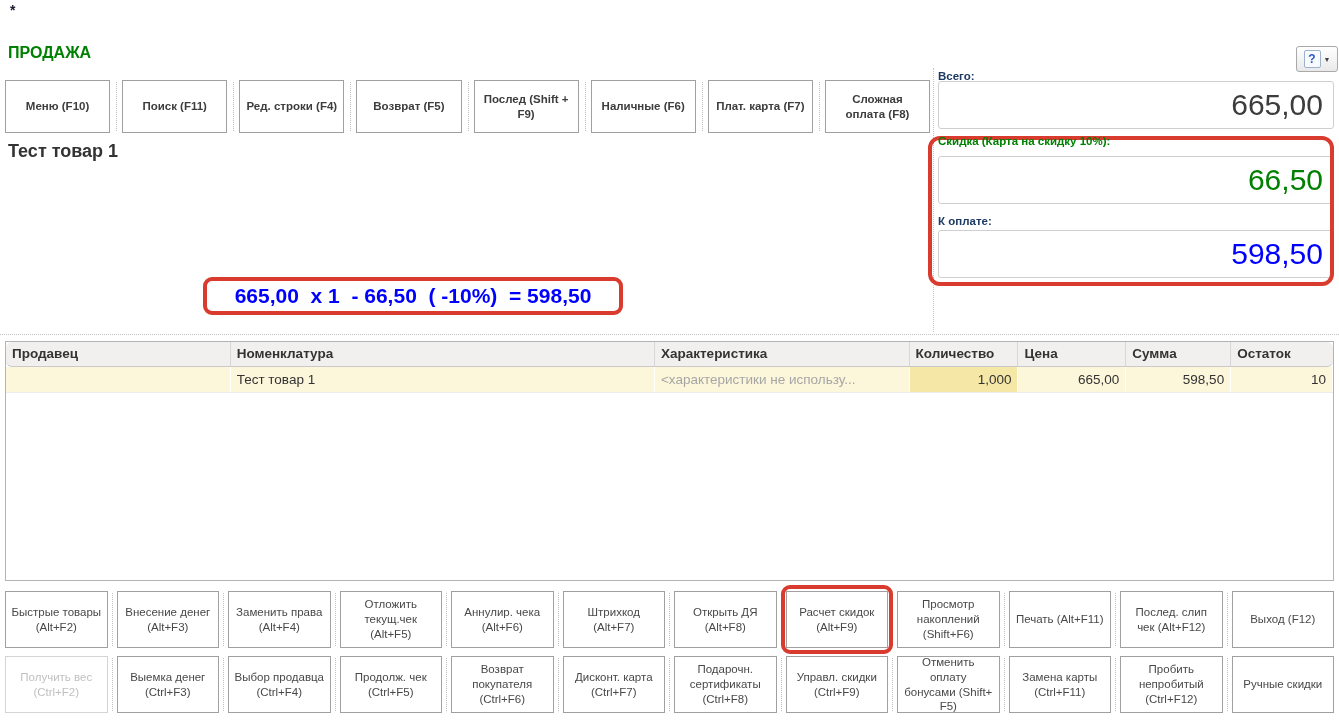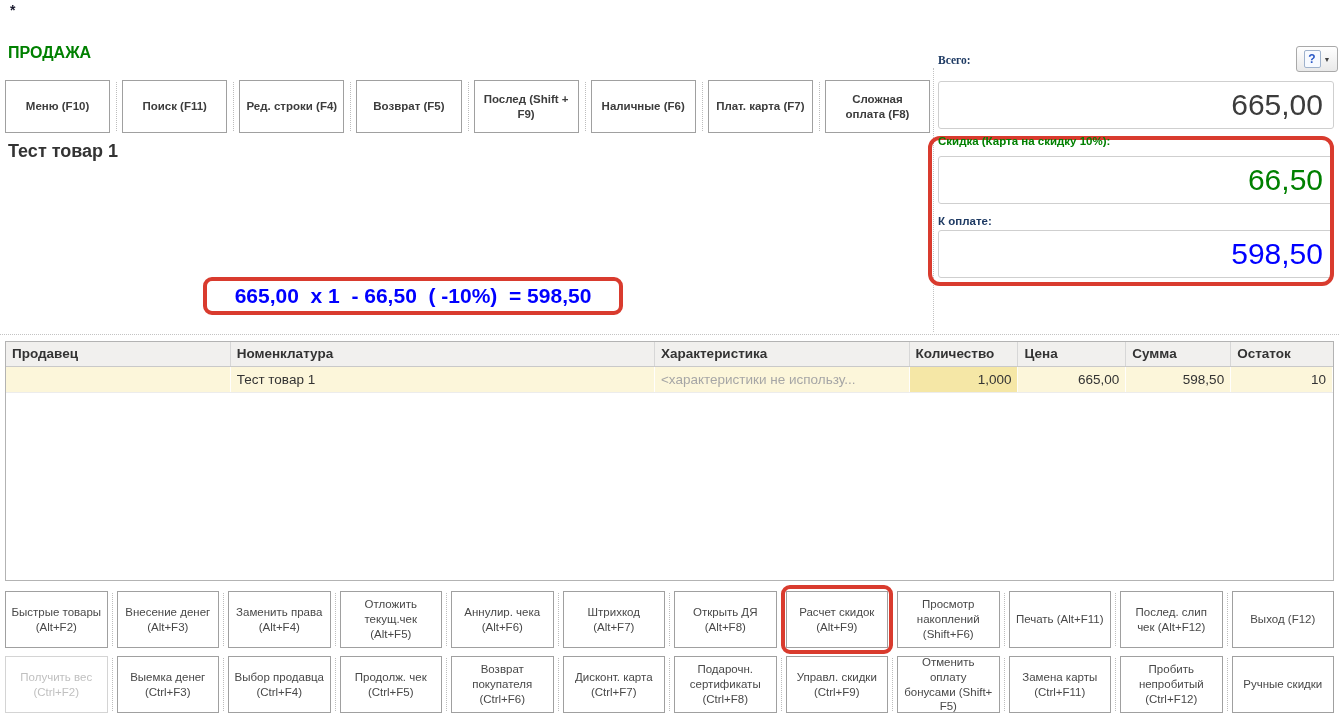--- a/index.html
+++ b/index.html
@@ -45,21 +45,21 @@
   .val-green{color:#008000;}
   .val-blue{color:#0000ff;}
   .red-box{position:absolute;left:928px;top:136px;width:406px;height:150px;box-sizing:border-box;border:4px solid #d93b2e;border-radius:12px;pointer-events:none;z-index:2;}
 
   .formula-box{position:absolute;left:203px;top:277px;width:420px;height:38px;box-sizing:border-box;border:4px solid #d93b2e;
     border-radius:9px;display:flex;align-items:center;justify-content:center;background:#fff;}
   .formula-box span{white-space:pre;font-size:21px;font-weight:bold;color:#0000ff;}
 
   
   .table{position:absolute;left:5px;top:341px;width:1329px;height:240px;box-sizing:border-box;border:1px solid #b3b3b3;background:#fff;}
-  .thead{display:flex;height:25px;background:#f1f0ee;border-bottom:1px solid #c9c9c9;box-sizing:border-box;}
+  .thead{display:flex;height:25px;background:#f1f0ee;border-bottom:1px solid #c9c9c9;box-sizing:border-box;border-radius:6px;}
   .th{box-sizing:border-box;padding:4px 6px;font-size:13.5px;font-weight:bold;color:#333;border-right:1px solid #d7d7d7;
     white-space:nowrap;overflow:hidden;}
   .th:last-child{border-right:none;}
   .trow{display:flex;height:26px;background:#fcf6da;font-size:13.5px;color:#333;border-bottom:1px solid #ececec;box-sizing:border-box;}
   .td{box-sizing:border-box;padding:5px 6px;border-right:1px solid rgba(255,255,255,0.9);white-space:nowrap;overflow:hidden;}
   .td.num{text-align:right;}
   .td.qty{background:#f5e7a6;}
   .td.muted{color:#a6a6a6;}
 </style>
 </head>
@@ -99,21 +99,21 @@
       </div>
       <div class="slot">
         <div class="btn">Сложная оплата (F8)</div>
       </div>
     </div>
 
   <div class="product-heading">Тест товар 1</div>
 
   <div class="v-split"></div>
 
-  <div class="tot-label lbl-navy" style="top:54px;font-family:Liberation Serif, serif;">Всего:</div>
+  <div class="tot-label lbl-navy" style="top:70px;">Всего:</div>
   <div class="tot-field" style="top:81px;">
     <span>665,00</span>
   </div>
 
   <div class="red-box"></div>
 
   <div class="tot-label lbl-green" style="top:135px;z-index:3;">Скидка (Карта на скидку 10%):</div>
   <div class="tot-field val-green" style="top:156px;">
     <span>66,50</span>
   </div>

